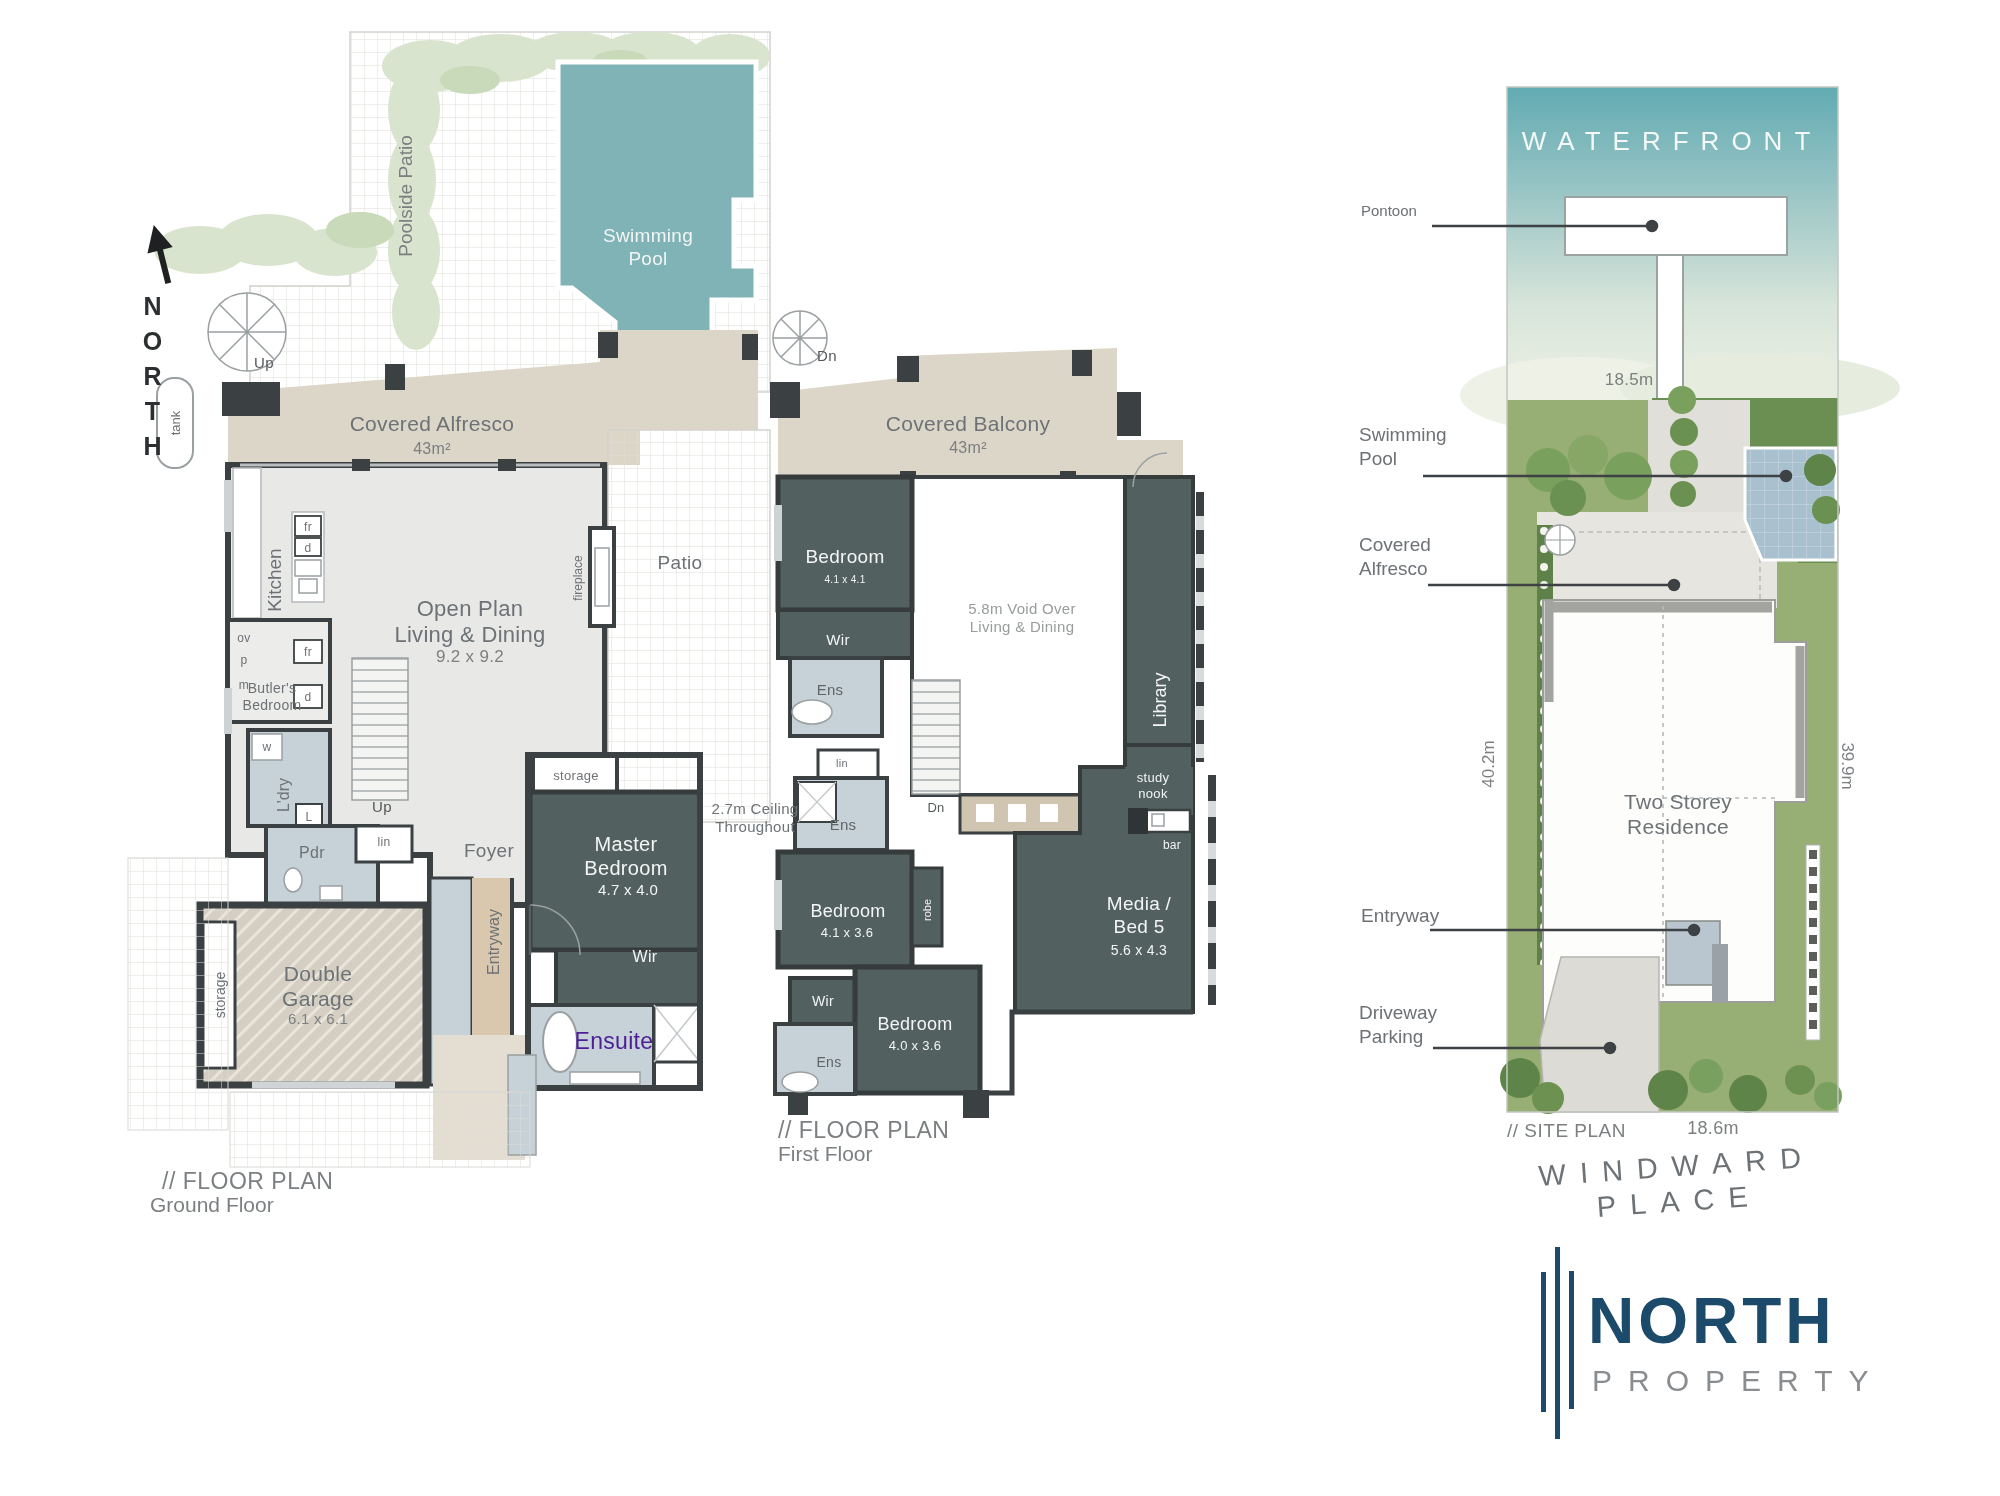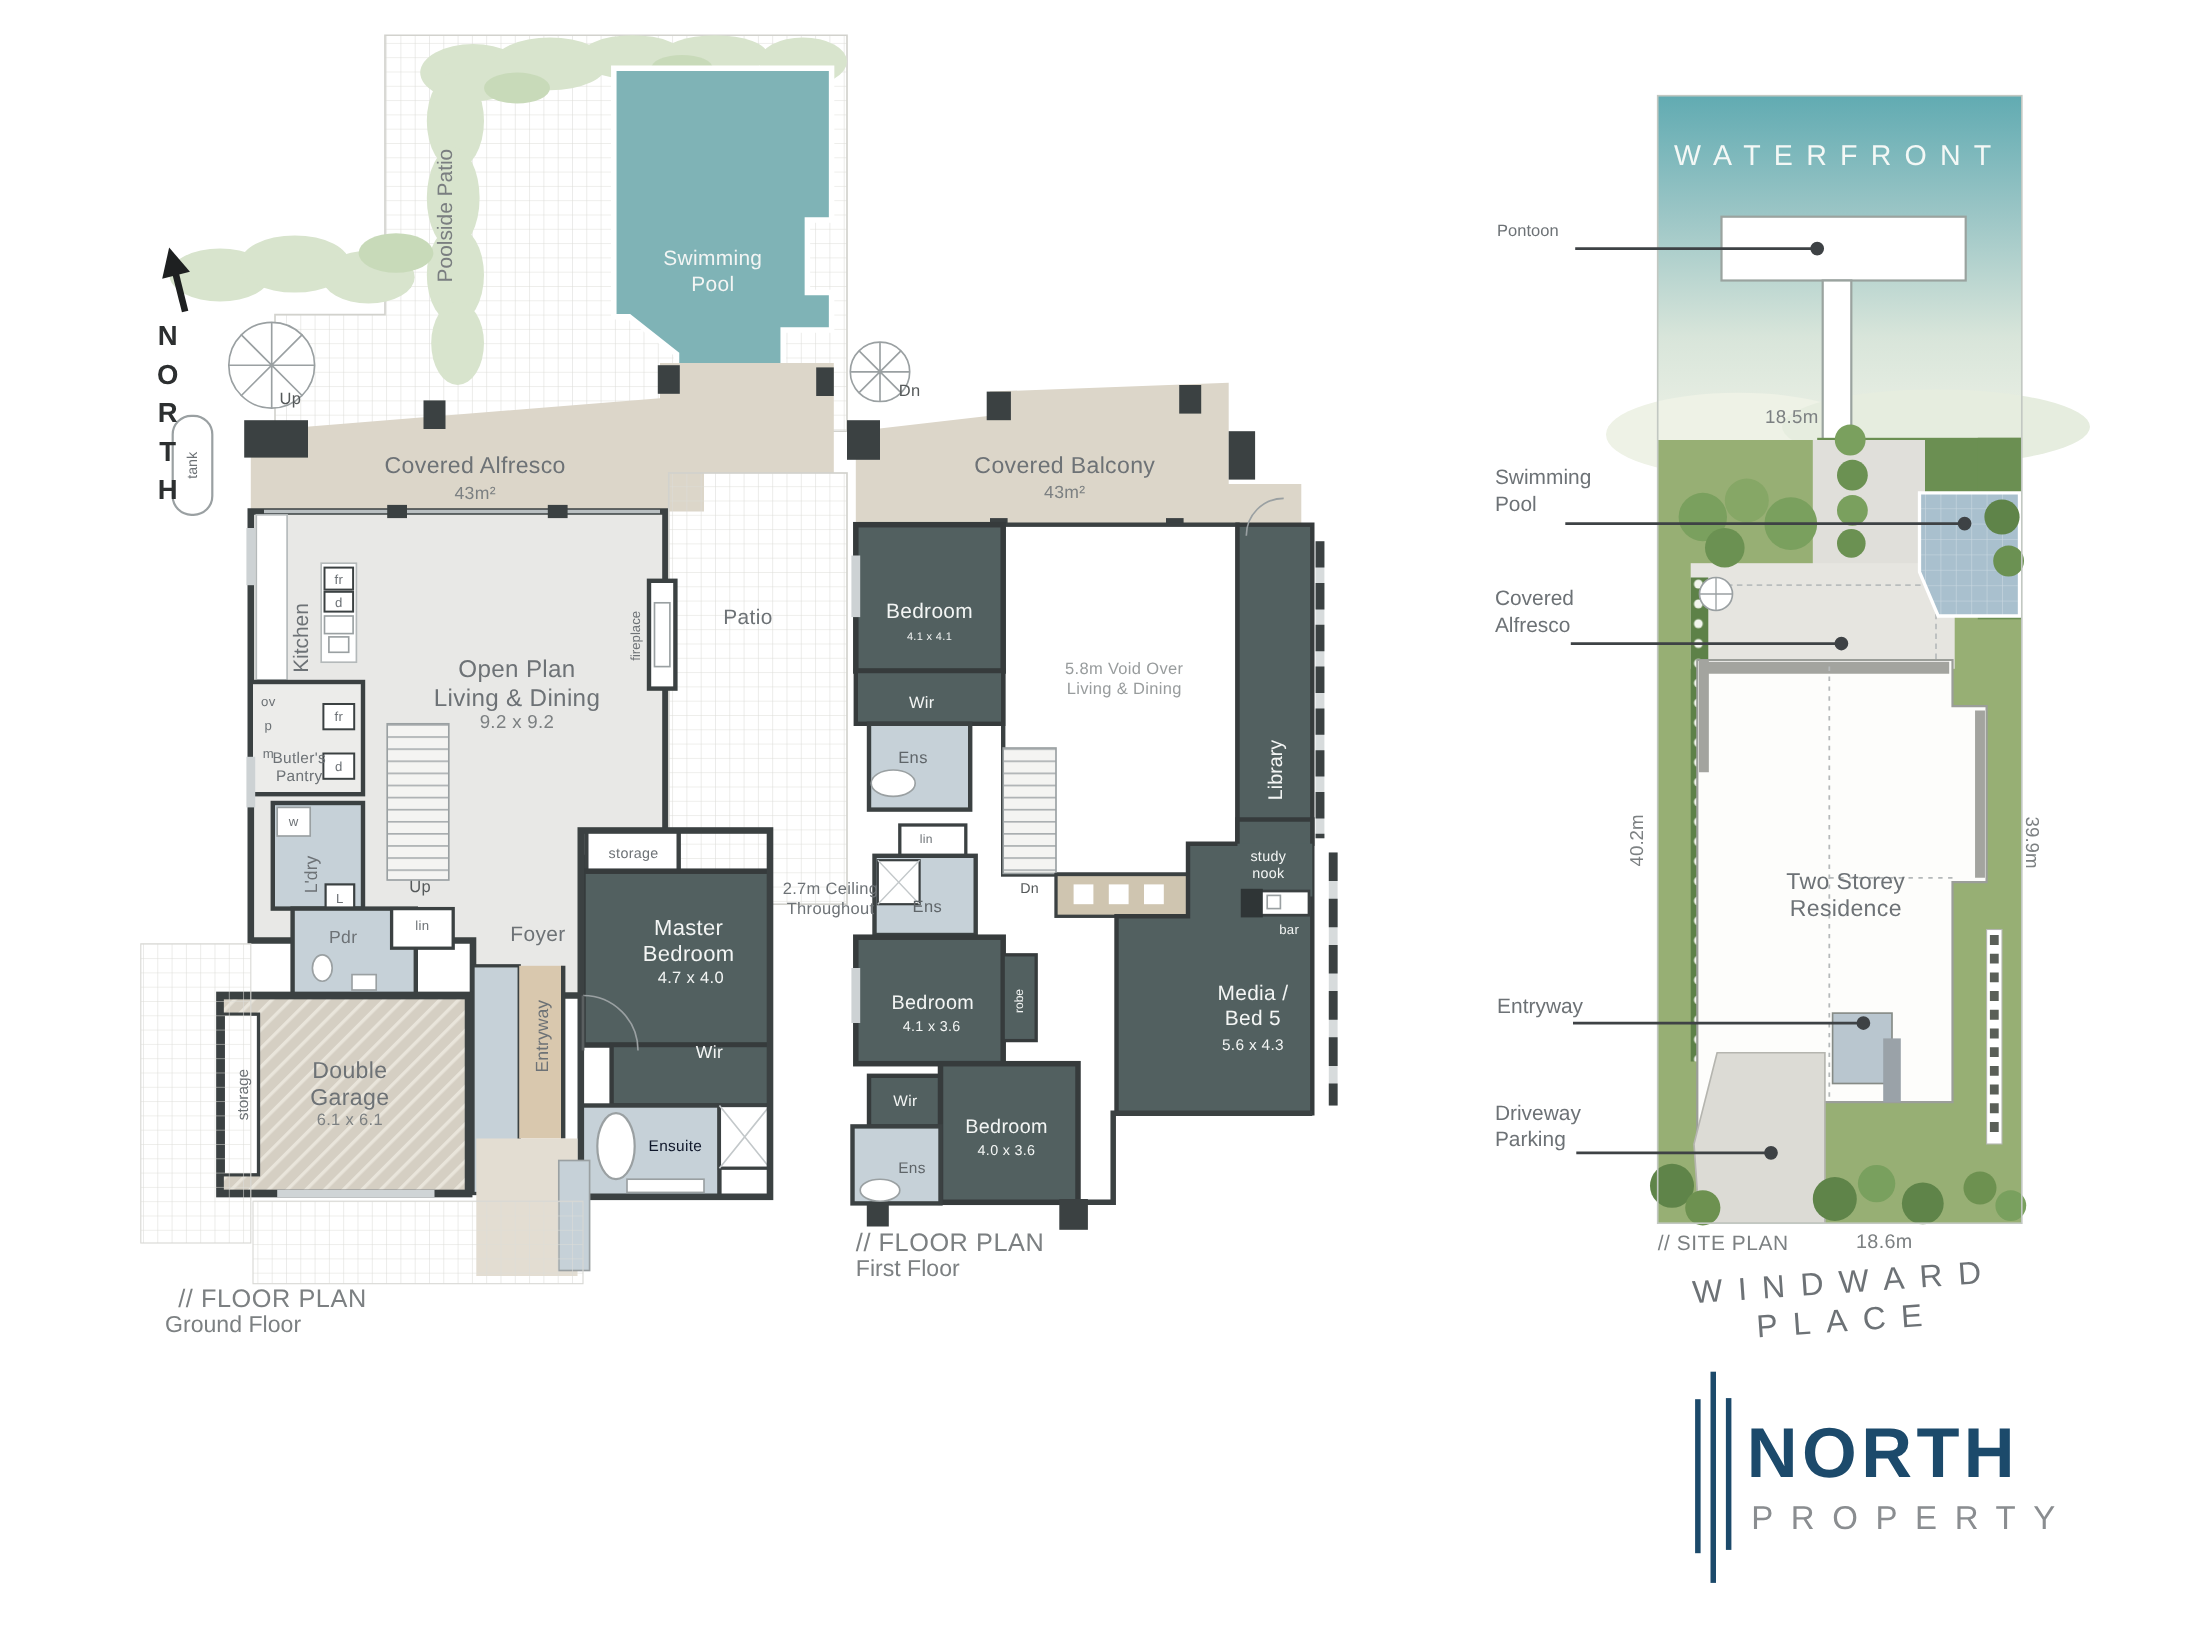--- a/index.html
+++ b/index.html
@@ -329,21 +329,21 @@
 Pool</div>
   <div class="lbl" style="left:432px;top:424px;font-size:21px;">Covered Alfresco</div>
   <div class="lbl dim" style="left:432px;top:449px;font-size:16px;">43m²</div>
   <div class="lv" style="left:275px;top:580px;font-size:19px;">Kitchen</div>
   <div class="lbl" style="left:308px;top:527px;font-size:12px;">fr</div>
   <div class="lbl" style="left:308px;top:548px;font-size:12px;">d</div>
   <div class="lbl" style="left:244px;top:638px;font-size:12px;">ov</div>
   <div class="lbl" style="left:244px;top:660px;font-size:12px;">p</div>
   <div class="lbl" style="left:244px;top:685px;font-size:12px;">m</div>
   <div class="lbl" style="left:272px;top:697px;font-size:14px;">Butler's
-Pantry</div>
+Bedroom</div>
   <div class="lbl" style="left:308px;top:652px;font-size:12px;">fr</div>
   <div class="lbl" style="left:308px;top:697px;font-size:12px;">d</div>
   <div class="lbl" style="left:267px;top:747px;font-size:12px;">w</div>
   <div class="lv" style="left:284px;top:795px;font-size:16px;">L'dry</div>
   <div class="lbl" style="left:309px;top:817px;font-size:12px;">L</div>
   <div class="lbl" style="left:312px;top:853px;font-size:16px;">Pdr</div>
   <div class="lbl" style="left:384px;top:842px;font-size:12px;">lin</div>
   <div class="lbl" style="left:382px;top:807px;font-size:15px;color:#55595a;">Up</div>
   <div class="lbl" style="left:470px;top:622px;font-size:22px;">Open Plan
 Living &amp; Dining</div>
@@ -351,21 +351,21 @@
   <div class="lbl" style="left:489px;top:851px;font-size:19px;">Foyer</div>
   <div class="lv" style="left:578px;top:578px;font-size:12px;">fireplace</div>
   <div class="lbl" style="left:680px;top:563px;font-size:19px;">Patio</div>
   <div class="lbl" style="left:576px;top:776px;font-size:13px;">storage</div>
   <div class="lbl wt" style="left:626px;top:856px;font-size:20px;">Master
 Bedroom</div>
   <div class="lbl wt" style="left:628px;top:890px;font-size:15px;">4.7 x 4.0</div>
   <div class="lbl" style="left:755px;top:818px;font-size:15px;">2.7m Ceiling
 Throughout</div>
   <div class="lbl wt" style="left:645px;top:957px;font-size:16px;">Wir</div>
-  <div class="lbl" style="left:614px;top:1042px;font-size:14px;color:#0f172a;">Ensuite</div>
+  <div class="lbl" style="left:614px;top:1042px;font-size:23px;color:#4c1d95;">Ensuite</div>
   <div class="lv" style="left:220px;top:995px;font-size:14px;">storage</div>
   <div class="lbl" style="left:318px;top:986px;font-size:21px;">Double
 Garage</div>
   <div class="lbl dim" style="left:318px;top:1019px;font-size:15px;">6.1 x 6.1</div>
   <div class="lv" style="left:494px;top:942px;font-size:16px;">Entryway</div>
   <div class="la title1" style="left:162px;top:1181px;">// FLOOR PLAN</div>
   <div class="la title2" style="left:150px;top:1205px;">Ground Floor</div>
 </div>
 
 <div>

